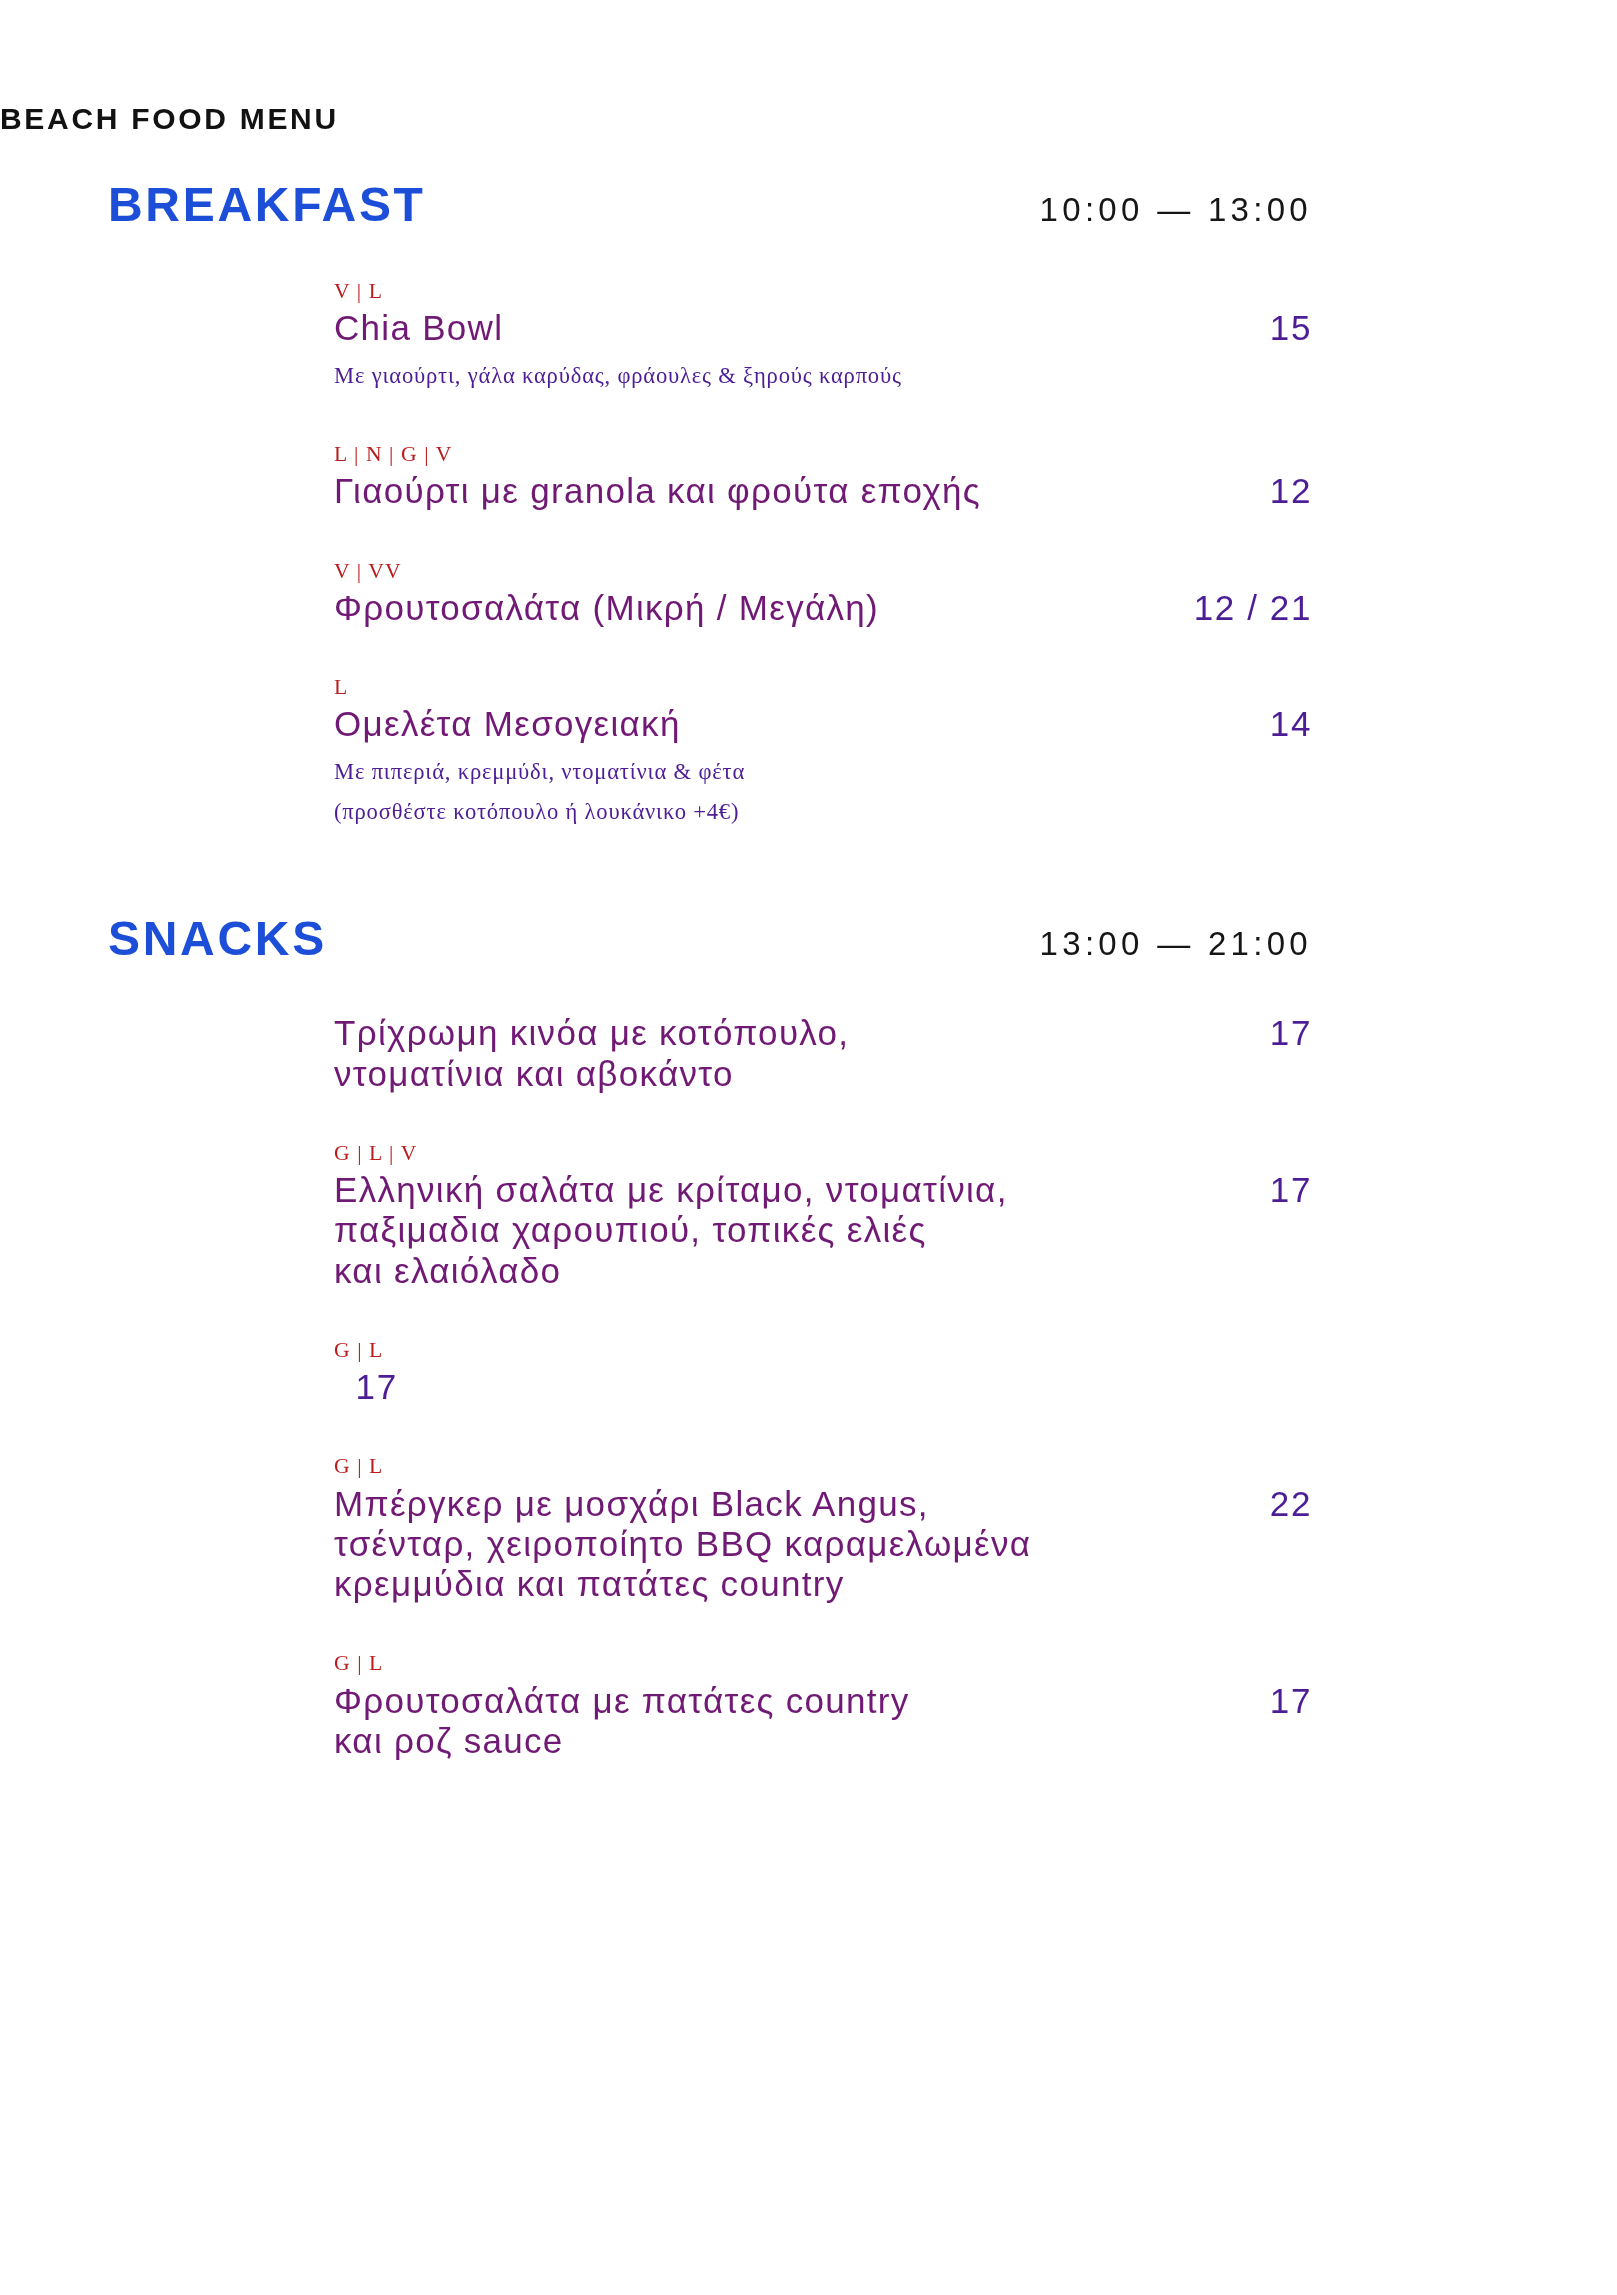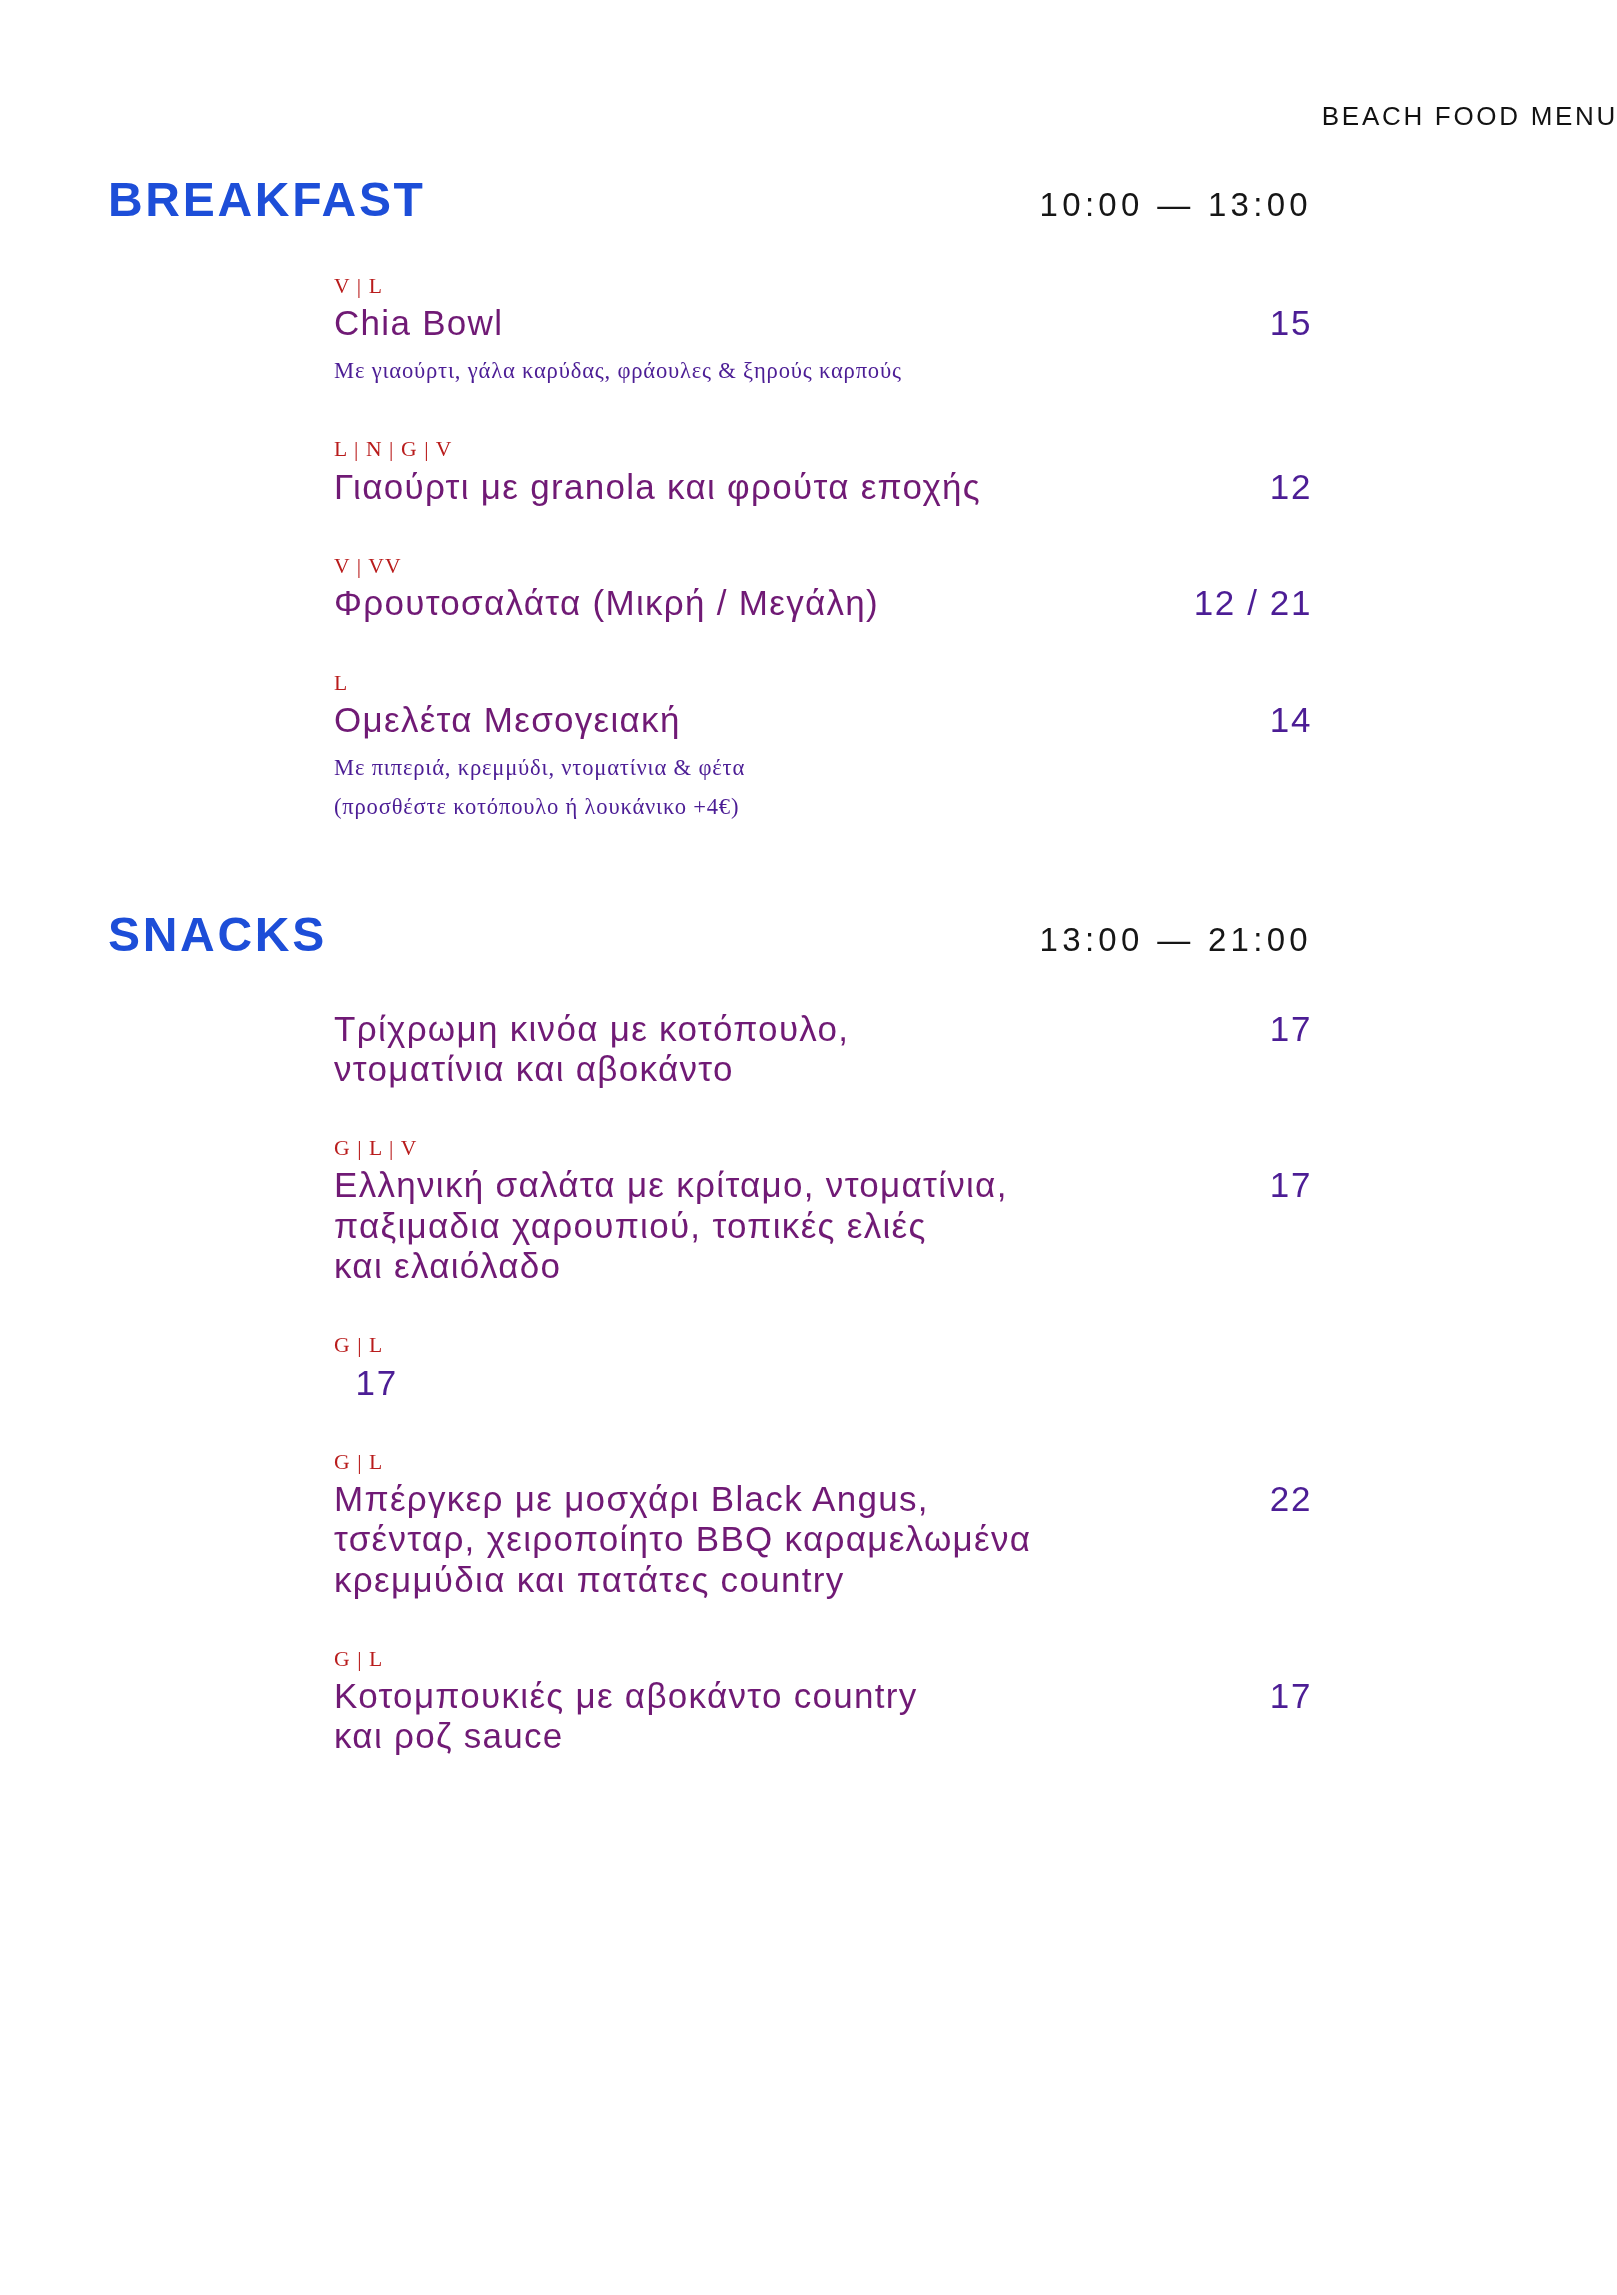--- a/index.html
+++ b/index.html
@@ -18,23 +18,23 @@
   }
   .page {
     width: 1618px;
     height: 2295px;
     background: #ffffff;
     box-sizing: border-box;
     padding-top: 102px;
   }
   .page-title {
     margin: 0;
-    text-align: right;
-    font-size: 26px;
-    font-weight: 400;
+    text-align: left;
+    font-size: 30px;
+    font-weight: 700;
     letter-spacing: 2.7px;
     line-height: 1.15;
     color: #121212;
   }
   .menu-section {
     margin-left: 108px;
     margin-right: 306px; 
   }
   .menu-section.breakfast { margin-top: 40px; }
   .menu-section.snacks    { margin-top: 80px; }
@@ -199,21 +199,21 @@
 τσένταρ, χειροποίητο BBQ καραμελωμένα
 κρεμμύδια και πατάτες country</div>
           <div class="item-price">22</div>
         </div>
 
       </article>
 
       <article class="menu-item">
         <div class="item-tags">G | L</div>
         <div class="item-row">
-          <div class="item-name">Κοτομπουκιές με αβοκάντο country
+          <div class="item-name">Φρουτοσαλάτα με πατάτες country
 και ροζ sauce</div>
           <div class="item-price">17</div>
         </div>
 
       </article>
 
     </div>
   </section>
 
 </div>

